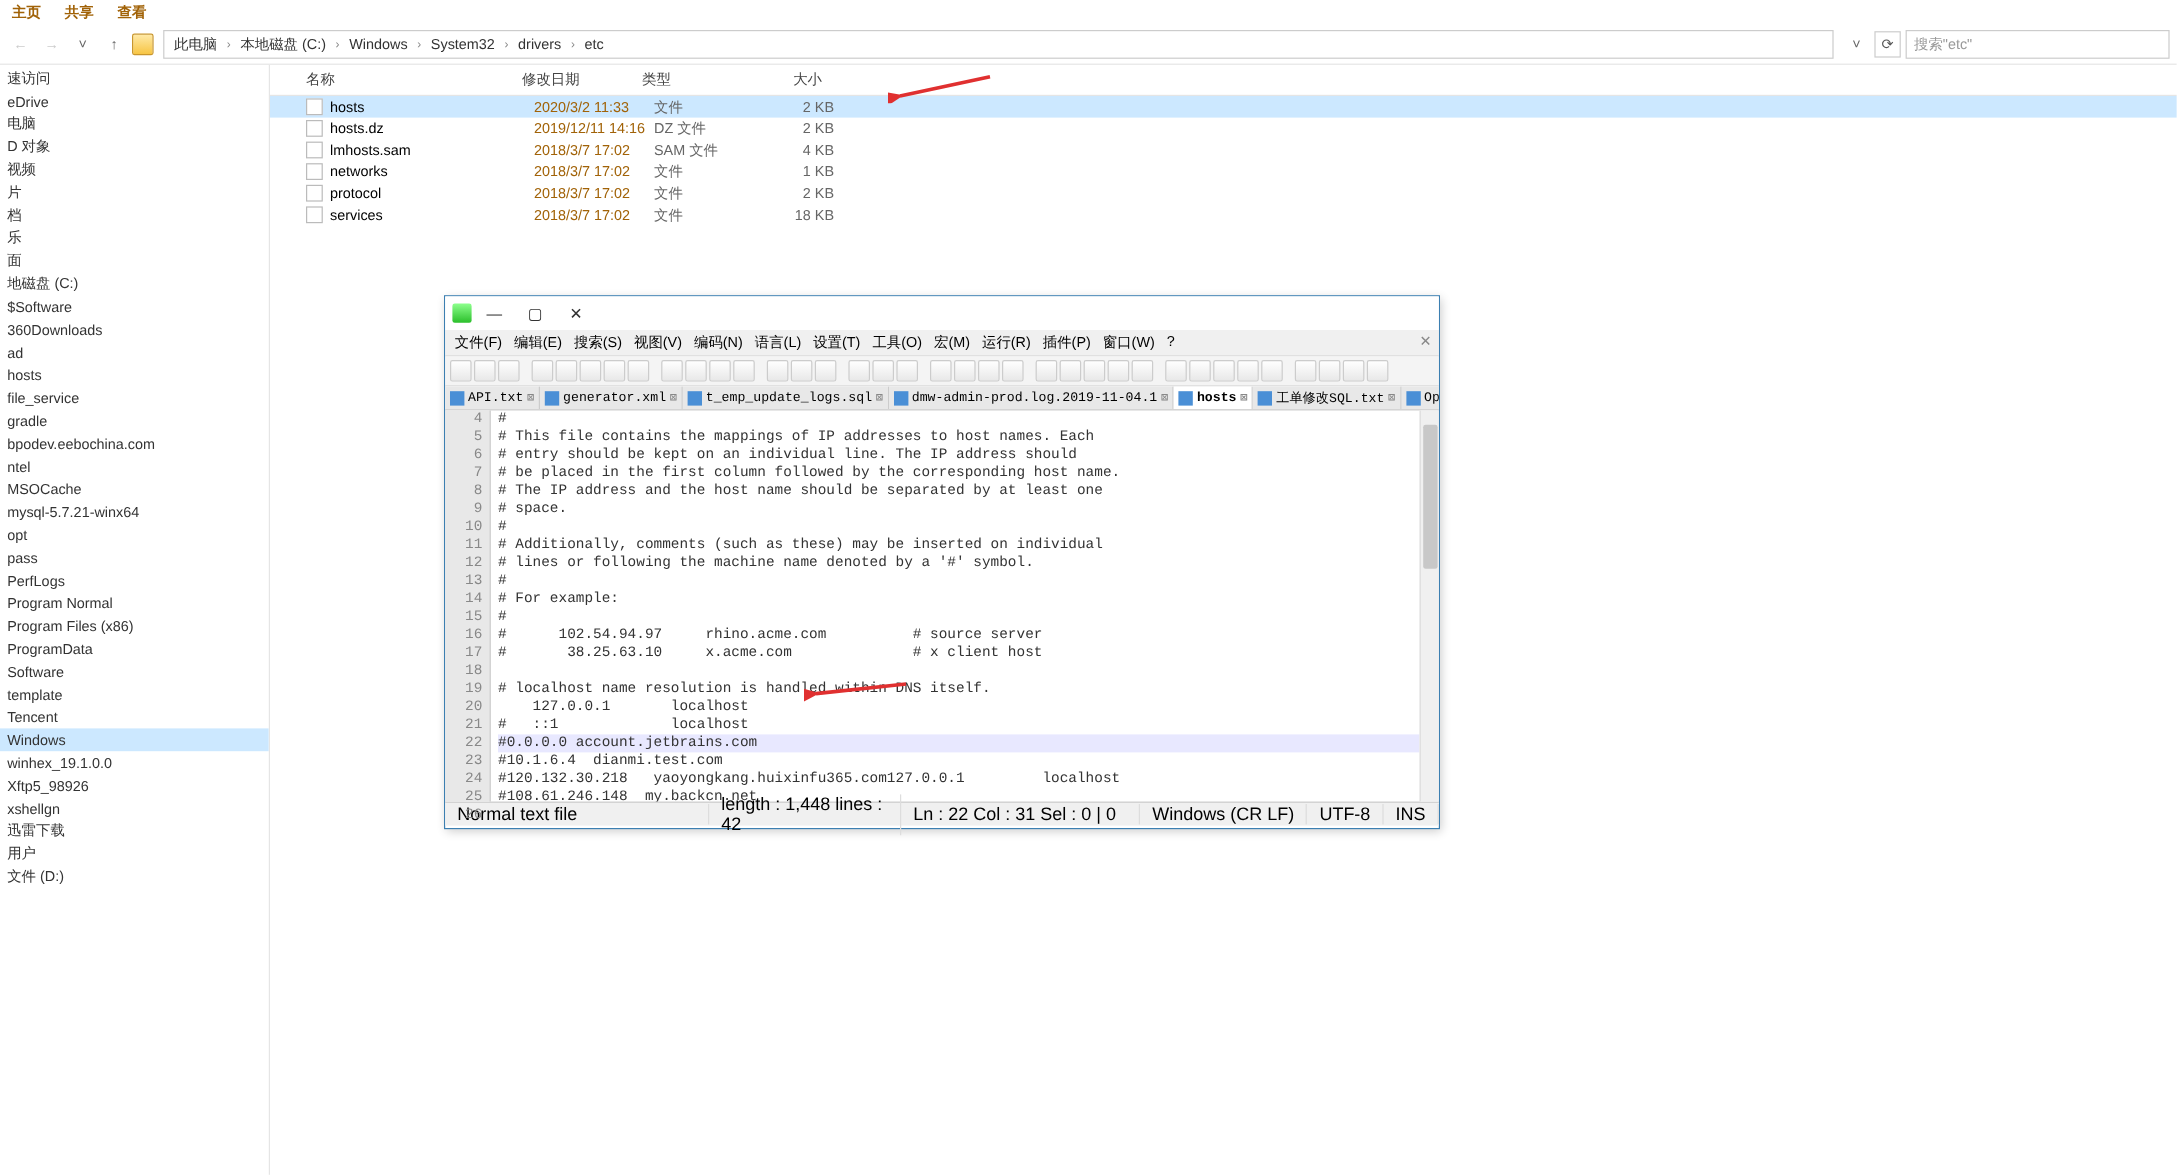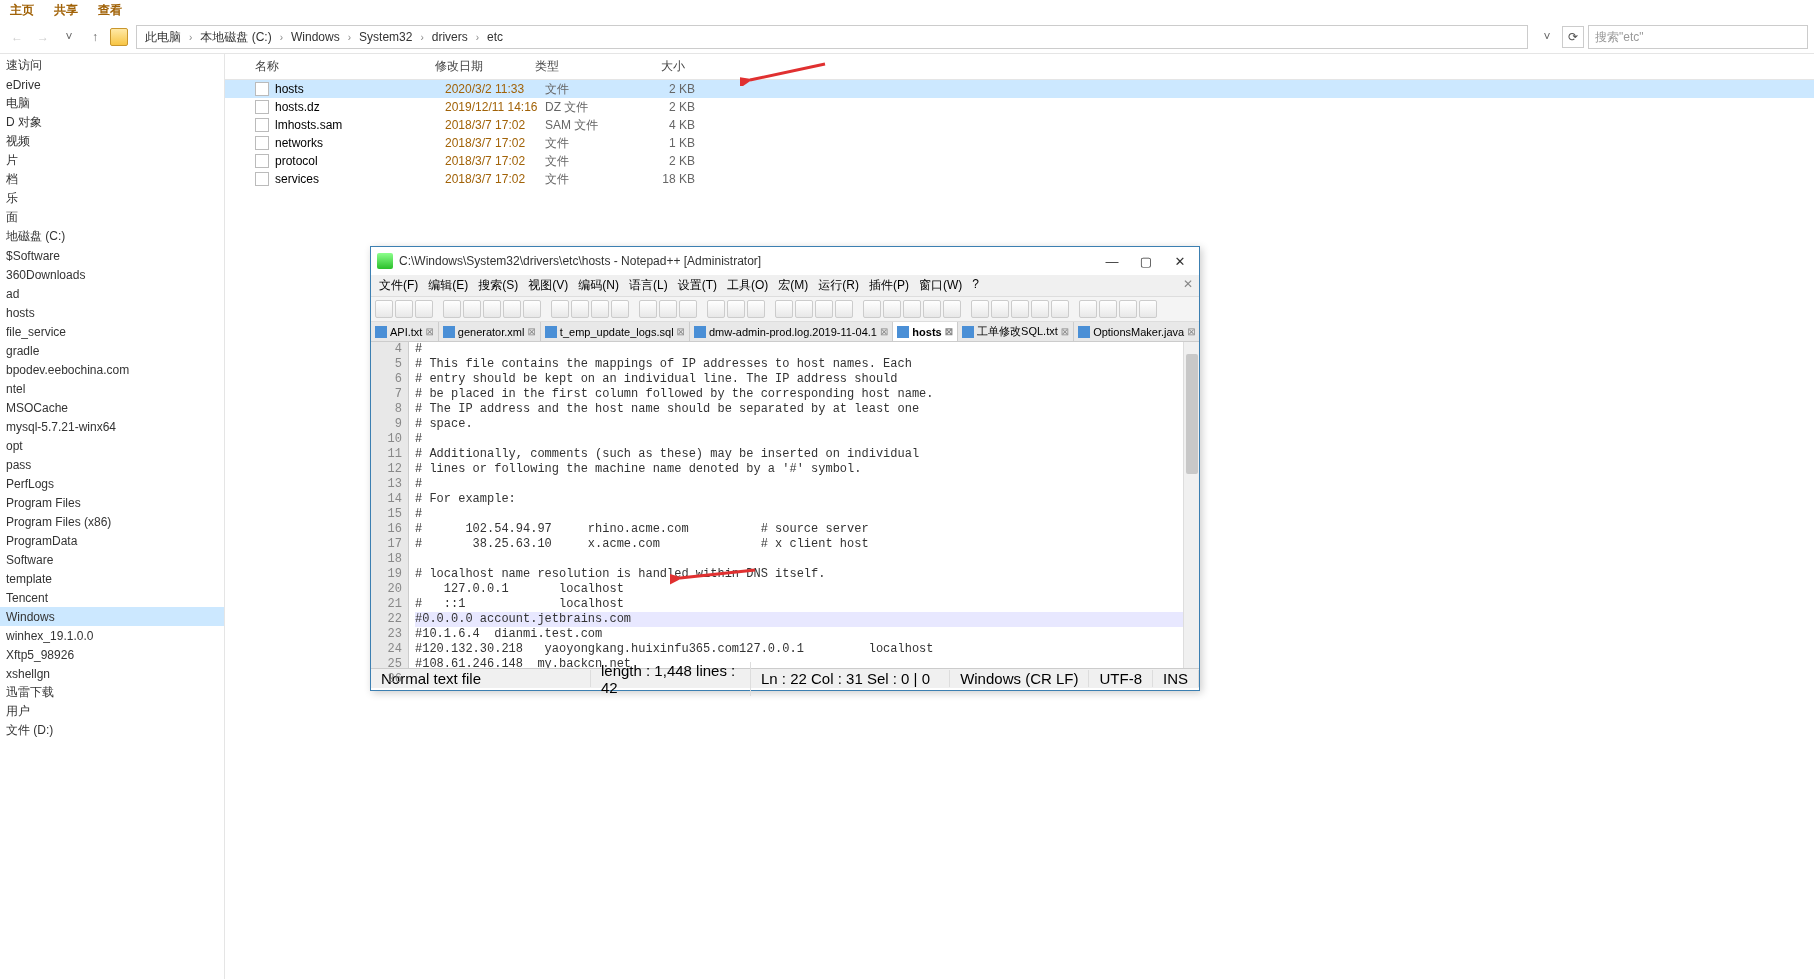--- a/index.html
+++ b/index.html
@@ -43,21 +43,21 @@
 .npp-title { background: #fff; height: 28px; display: flex; align-items: center; padding: 0 6px; }
 .npp-ico { width: 16px; height: 16px; background: linear-gradient(#8cff8c,#2bbf2b); border-radius: 2px; margin-right: 6px; }
 .npp-title-txt { flex: 1; font-size: 12px; color: #333; }
 .win-btns { display: flex; gap: 8px; }
 .win-btn { width: 26px; height: 20px; display: flex; align-items: center; justify-content: center; font-size: 13px; color: #333; }
 .npp-menubar { display: flex; gap: 10px; padding: 2px 8px; font-size: 12px; background: #f0f0f0; border-bottom: 1px solid #ddd; }
 .npp-toolbar { display: flex; gap: 2px; padding: 3px 4px; background: #f4f4f4; border-bottom: 1px solid #ddd; flex-wrap: nowrap; }
 .tb-btn { width: 18px; height: 18px; border: 1px solid #ccc; background: linear-gradient(#fff,#e8e8e8); border-radius: 2px; }
 .tb-sep { width: 6px; }
 .npp-tabs { display: flex; background: #f0f0f0; border-bottom: 1px solid #ccc; height: 20px; overflow: hidden; }
-.npp-tab { display: flex; align-items: center; padding: 0 4px; border-right: 1px solid #ccc; background: #e8e8e8; font-size: 11px; white-space: nowrap; }
+.npp-tab { display: flex; align-items: center; padding: 0 4px; border-right: 1px solid #ccc; background: #e8e8e8; font-size: 11px; white-space: nowrap; font-family: Liberation Mono, monospace; }
 .npp-tab.active { background: #fff; font-weight: bold; }
 .npp-tab .tab-ico { width: 12px; height: 12px; background: #4a8fd6; margin-right: 3px; display: inline-block; }
 .npp-tab .tab-close { margin-left: 3px; color: #888; font-size: 10px; }
 .npp-editor { display: flex; height: 326px; font-family: "Courier New", monospace; font-size: 12px; position: relative; }
 .gutter { width: 38px; background: #e8e8e8; text-align: right; padding-right: 6px; color: #888; line-height: 15px; border-right: 1px solid #ccc; }
 .code-area { flex: 1; padding-left: 6px; line-height: 15px; white-space: pre; color: #333; overflow: hidden; }
 .code-line.hl { background: #e8e8ff; }
 .npp-scroll { width: 16px; background: #f0f0f0; border-left: 1px solid #ddd; position: relative; }
 .npp-scroll .thumb { position: absolute; top: 12px; left: 2px; width: 12px; height: 120px; background: #c8c8c8; border-radius: 2px; }
 .npp-status { display: flex; height: 20px; border-top: 1px solid #ccc; background: #f0f0f0; font-size: 15px; align-items: center; }
@@ -115,21 +115,21 @@
       <div class="side-item">hosts</div>
       <div class="side-item">file_service</div>
       <div class="side-item">gradle</div>
       <div class="side-item">bpodev.eebochina.com</div>
       <div class="side-item">ntel</div>
       <div class="side-item">MSOCache</div>
       <div class="side-item">mysql-5.7.21-winx64</div>
       <div class="side-item">opt</div>
       <div class="side-item">pass</div>
       <div class="side-item">PerfLogs</div>
-      <div class="side-item">Program Files</div>
+      <div class="side-item">Program Normal</div>
       <div class="side-item">Program Files (x86)</div>
       <div class="side-item">ProgramData</div>
       <div class="side-item">Software</div>
       <div class="side-item">template</div>
       <div class="side-item">Tencent</div>
       <div class="side-item sel">Windows</div>
       <div class="side-item">winhex_19.1.0.0</div>
       <div class="side-item">Xftp5_98926</div>
       <div class="side-item">xshellgn</div>
       <div class="side-item">迅雷下载</div>
@@ -203,21 +203,20 @@
       <marker id="ah2" markerWidth="10" markerHeight="8" refX="1" refY="4" orient="auto">
         <polygon points="10 0, 0 4, 10 8" fill="#e03030"></polygon>
       </marker>
     </defs>
   <line x1="85" y1="10" x2="10" y2="18" stroke="#e03030" stroke-width="3" marker-end="url(#ah2)"></line>
 </svg>
 
 <div class="npp">
   <div class="npp-title">
     <div class="npp-ico"></div>
-    <div class="npp-title-txt">C:\Windows\System32\drivers\etc\hosts - Notepad++ [Administrator]</div>
     <div class="win-btns">
       <div class="win-btn">—</div>
       <div class="win-btn">▢</div>
       <div class="win-btn">✕</div>
     </div>
   </div>
   <div class="npp-close-doc">✕</div>
   <div class="npp-menubar" id="npp-menubar">
       <span>文件(F)</span>
       <span>编辑(E)</span>

